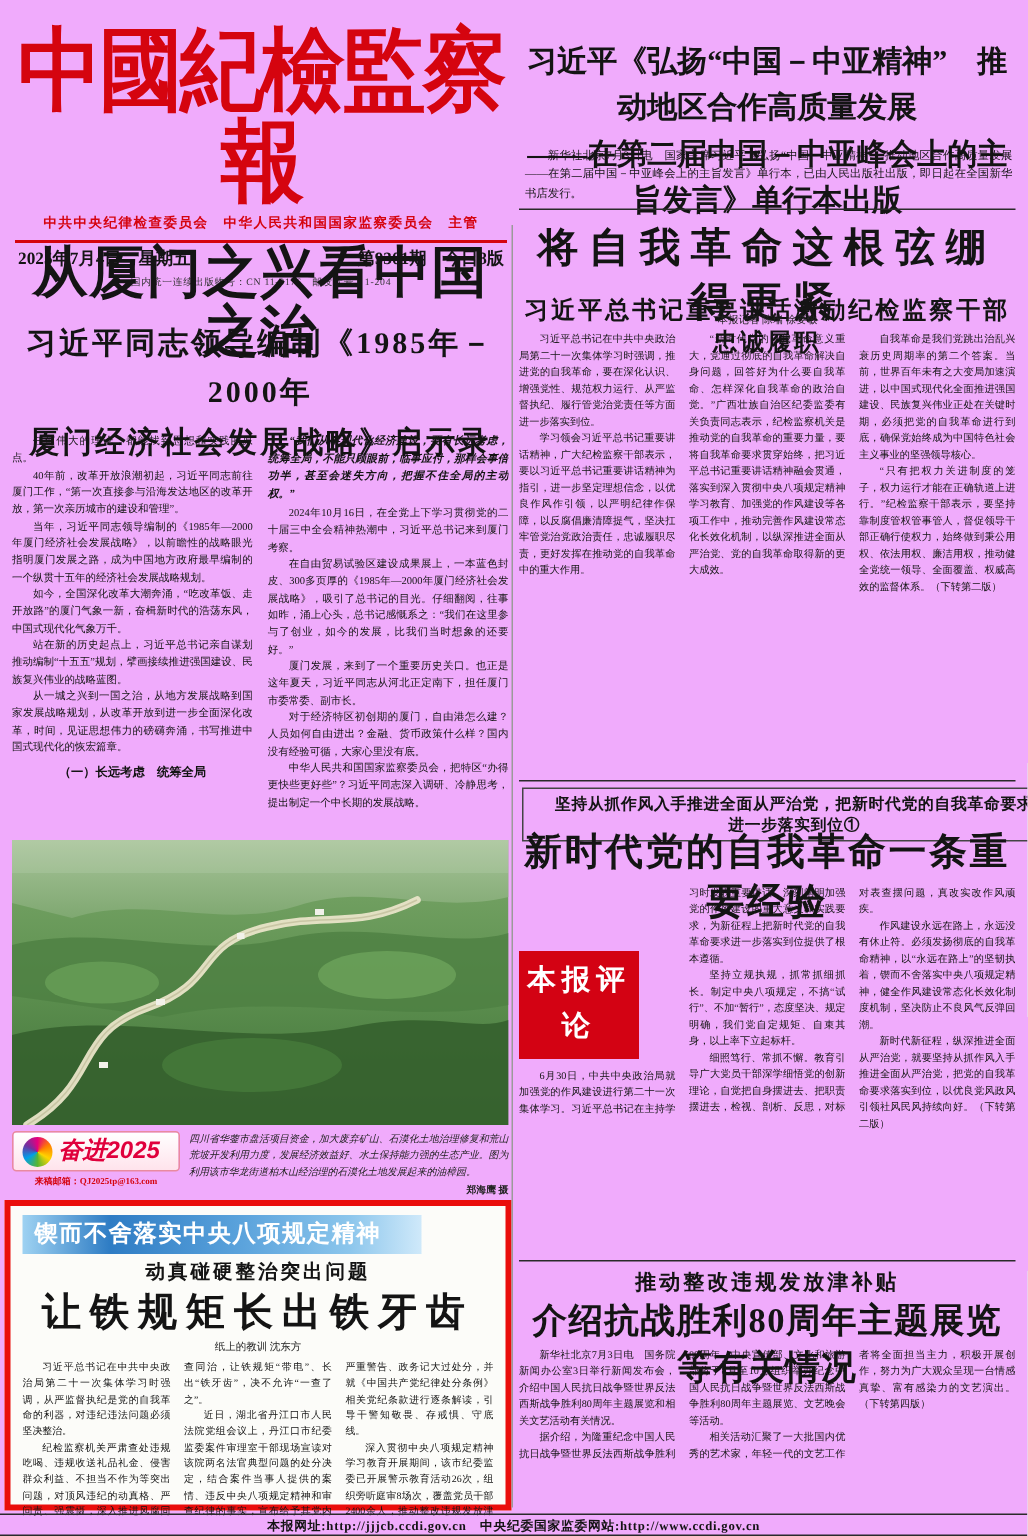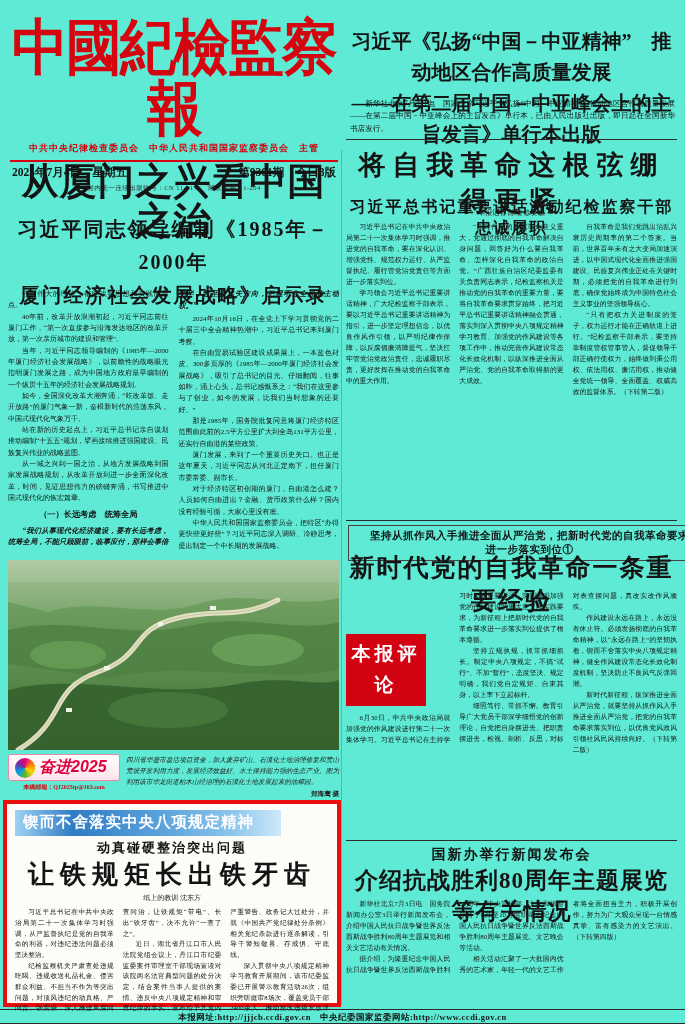--- a/index.html
+++ b/index.html
@@ -1,16 +1,16 @@
 <!DOCTYPE html>
 <html><head>
 <meta charset="utf-8">
 <style>
   html,body{margin:0;padding:0;background:#e9e9e6;}
-  .page{position:relative;width:685px;height:1024px;background:#5eead4;overflow:hidden;
+  .page{position:relative;width:685px;height:1024px;background:#f0abfc;overflow:hidden;
         font-family:"Liberation Serif","DejaVu Serif",serif;color:#141414;}
   .abs{position:absolute;}
   
   .mast-title{font-weight:900;color:#d5040f;font-size:56px;line-height:1.0;text-align:center;
               letter-spacing:-2px;transform:scaleY(1.08);font-family:"Liberation Serif",serif;}
   .mast-org{color:#d5040f;font-size:9px;font-weight:bold;text-align:center;letter-spacing:1px;margin-top:8px;}
   .mast-daterow{display:flex;justify-content:space-between;font-size:11.5px;font-weight:bold;
                 border-top:2px solid #d5040f;margin-top:5px;padding:3px 2px 0 2px;}
   .mast-code{font-size:6.5px;text-align:center;color:#333;margin-top:4px;letter-spacing:.5px;}
   
@@ -90,21 +90,20 @@
         <p class="para">当年，习近平同志领导编制的《1985年—2000年厦门经济社会发展战略》，以前瞻性的战略眼光指明厦门发展之路，成为中国地方政府最早编制的一个纵贯十五年的经济社会发展战略规划。</p>
         <p class="para">如今，全国深化改革大潮奔涌，“吃改革饭、走开放路”的厦门气象一新，奋楫新时代的浩荡东风，中国式现代化气象万千。</p>
         <p class="para">站在新的历史起点上，习近平总书记亲自谋划推动编制“十五五”规划，擘画接续推进强国建设、民族复兴伟业的战略蓝图。</p>
         <p class="para">从一城之兴到一国之治，从地方发展战略到国家发展战略规划，从改革开放到进一步全面深化改革，时间，见证思想伟力的磅礴奔涌，书写推进中国式现代化的恢宏篇章。</p>
       </div>
     <div class="feat-subhead">（一）长远考虑　统筹全局</div>
     <div class="feat-quote">“我们从事现代化经济建设，要有长远考虑，统筹全局，不能只顾眼前，临事应付，那样会事倍功半，甚至会迷失方向，把握不住全局的主动权。”</div>
     <div>
         <p class="para">2024年10月16日，在全党上下学习贯彻党的二十届三中全会精神热潮中，习近平总书记来到厦门考察。</p>
         <p class="para">在自由贸易试验区建设成果展上，一本蓝色封皮、300多页厚的《1985年—2000年厦门经济社会发展战略》，吸引了总书记的目光。仔细翻阅，往事如昨，涌上心头，总书记感慨系之：“我们在这里参与了创业，如今的发展，比我们当时想象的还要好。”</p>
-        <p class="para">那是1985年，国务院批复同意将厦门经济特区范围由此前的2.5平方公里扩大到全岛131平方公里，还实行自由港的某些政策。</p>
         <p class="para">厦门发展，来到了一个重要历史关口。也正是这年夏天，习近平同志从河北正定南下，担任厦门市委常委、副市长。</p>
         <p class="para">对于经济特区初创期的厦门，自由港怎么建？人员如何自由进出？金融、货币政策什么样？国内没有经验可循，大家心里没有底。</p>
         <p class="para">中华人民共和国国家监察委员会，把特区“办得更快些更好些”？习近平同志深入调研、冷静思考，提出制定一个中长期的发展战略。</p>
       </div>
   </div>
 
   <svg class="abs photo" style="left:8px;top:560px;" width="331" height="190" viewBox="0 0 331 190">
     <defs>
       <linearGradient id="gHill" x1="0" y1="0" x2="0" y2="1">
         <stop offset="0" stop-color="#7ca86b"></stop>
@@ -193,21 +192,21 @@
           <p class="para">6月30日，中共中央政治局就加强党的作风建设进行第二十一次集体学习。习近平总书记在主持学习时发表重要讲话，深刻阐明加强党的作风建设的重大意义和实践要求，为新征程上把新时代党的自我革命要求进一步落实到位提供了根本遵循。</p>
           <p class="para">坚持立规执规，抓常抓细抓长。制定中央八项规定，不搞“试行”、不加“暂行”，态度坚决、规定明确，我们党自定规矩、自束其身，以上率下立起标杆。</p>
           <p class="para">细照笃行、常抓不懈。教育引导广大党员干部深学细悟党的创新理论，自觉把自身摆进去、把职责摆进去，检视、剖析、反思，对标对表查摆问题，真改实改作风顽疾。</p>
           <p class="para">作风建设永远在路上，永远没有休止符。必须发扬彻底的自我革命精神，以“永远在路上”的坚韧执着，锲而不舍落实中央八项规定精神，健全作风建设常态化长效化制度机制，坚决防止不良风气反弹回潮。</p>
           <p class="para">新时代新征程，纵深推进全面从严治党，就要坚持从抓作风入手推进全面从严治党，把党的自我革命要求落实到位，以优良党风政风引领社风民风持续向好。（下转第二版）</p>
         </div>
     </div>
   </div>
 
   <div class="abs rule" style="left:346px;top:840px;width:331px;height:0.5px;"></div>
-  <div class="abs r-kick2" style="left:346px;top:846px;width:331px;">国新办举行新闻发布会</div>
+  <div class="abs r-kick2" style="left:346px;top:846px;width:331px;">推动整改违规发放津补贴</div>
   <div class="abs r-hl4" style="left:346px;top:862px;width:331px;">介绍抗战胜利80周年主题展览等有关情况</div>
   <div class="abs body-txt cols3" style="left:346px;top:898px;width:331px;height:98px;">
       <p class="para">新华社北京7月3日电　国务院新闻办公室3日举行新闻发布会，介绍中国人民抗日战争暨世界反法西斯战争胜利80周年主题展览和相关文艺活动有关情况。</p>
       <p class="para">据介绍，为隆重纪念中国人民抗日战争暨世界反法西斯战争胜利80周年，中央宣传部、文化和旅游部将于8月至10月组织举办纪念中国人民抗日战争暨世界反法西斯战争胜利80周年主题展览、文艺晚会等活动。</p>
       <p class="para">相关活动汇聚了一大批国内优秀的艺术家，年轻一代的文艺工作者将全面担当主力，积极开展创作，努力为广大观众呈现一台情感真挚、富有感染力的文艺演出。（下转第四版）</p>
     </div>
 
   <div class="abs rule" style="left:0px;top:1009px;width:685px;height:0.5px;"></div>
   <div class="abs footer-txt" style="left:0px;top:1012px;width:685px;">本报网址:http://jjjcb.ccdi.gov.cn　中央纪委国家监委网站:http://www.ccdi.gov.cn</div>
   <div class="abs rule" style="left:0px;top:1022.5px;width:685px;height:0.5px;"></div>

